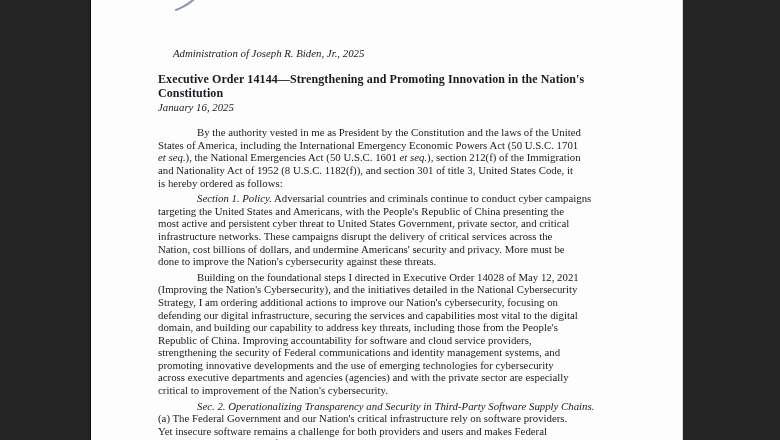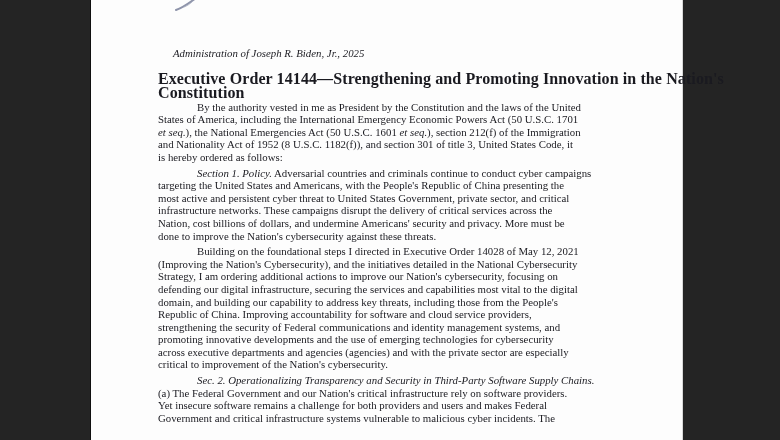--- a/index.html
+++ b/index.html
@@ -35,21 +35,21 @@
     line-height: 12.6px;
     white-space: nowrap;
   }
   .doc-body p { margin: 0; }
   .block-admin {
     font-style: italic;
     margin: 0 0 12px 15px !important;
   }
   .block-title {
     font-weight: bold;
-    font-size: 16px;
+    font-size: 12px;
     line-height: 14px;
     margin: 0 0 1px 0 !important;
     letter-spacing: 0.1px;
   }
   .block-date {
     font-style: italic;
     margin: 0 0 13px 0 !important;
   }
   .block-para {
     text-indent: 39px;
@@ -64,18 +64,19 @@
 <div class="letterbox right"></div>
 
 <div class="page">
   <svg class="logo-mark" viewBox="0 0 24 13" xmlns="http://www.w3.org/2000/svg" aria-hidden="true">
     <path d="M2 12 C 8 10, 14 6, 22 0" fill="none" stroke="#8e94aa" stroke-width="2" stroke-linecap="round"></path>
     <path d="M10 9 C 13 8, 16 6, 19 3" fill="none" stroke="#aab0c2" stroke-width="0.8"></path>
   </svg>
   <div class="doc-body">
       <p class="block-admin"><span class="it">Administration of Joseph R. Biden, Jr., 2025</span></p>
       <p class="block-title"><span>Executive Order 14144—Strengthening and Promoting Innovation in the Nation's</span><br><span>Constitution</span></p>
+      <p class="block-date"><span class="it">January 16, 2025</span></p>
       <p class="block-para"><span>By the authority vested in me as President by the Constitution and the laws of the United</span><br><span>States of America, including the International Emergency Economic Powers Act (50 U.S.C. 1701</span><br><span class="it">et seq.</span><span>), the National Emergencies Act (50 U.S.C. 1601 </span><span class="it">et seq.</span><span>), section 212(f) of the Immigration</span><br><span>and Nationality Act of 1952 (8 U.S.C. 1182(f)), and section 301 of title 3, United States Code, it</span><br><span>is hereby ordered as follows:</span></p>
       <p class="block-para"><span class="it">Section 1. Policy.</span><span> Adversarial countries and criminals continue to conduct cyber campaigns</span><br><span>targeting the United States and Americans, with the People's Republic of China presenting the</span><br><span>most active and persistent cyber threat to United States Government, private sector, and critical</span><br><span>infrastructure networks. These campaigns disrupt the delivery of critical services across the</span><br><span>Nation, cost billions of dollars, and undermine Americans' security and privacy. More must be</span><br><span>done to improve the Nation's cybersecurity against these threats.</span></p>
       <p class="block-para"><span>Building on the foundational steps I directed in Executive Order 14028 of May 12, 2021</span><br><span>(Improving the Nation's Cybersecurity), and the initiatives detailed in the National Cybersecurity</span><br><span>Strategy, I am ordering additional actions to improve our Nation's cybersecurity, focusing on</span><br><span>defending our digital infrastructure, securing the services and capabilities most vital to the digital</span><br><span>domain, and building our capability to address key threats, including those from the People's</span><br><span>Republic of China. Improving accountability for software and cloud service providers,</span><br><span>strengthening the security of Federal communications and identity management systems, and</span><br><span>promoting innovative developments and the use of emerging technologies for cybersecurity</span><br><span>across executive departments and agencies (agencies) and with the private sector are especially</span><br><span>critical to improvement of the Nation's cybersecurity.</span></p>
       <p class="block-para"><span class="it">Sec. 2. Operationalizing Transparency and Security in Third-Party Software Supply Chains.</span><br><span>(a) The Federal Government and our Nation's critical infrastructure rely on software providers.</span><br><span>Yet insecure software remains a challenge for both providers and users and makes Federal</span><br><span>Government and critical infrastructure systems vulnerable to malicious cyber incidents. The</span></p>
     </div>
 </div>
 
 </body></html>

